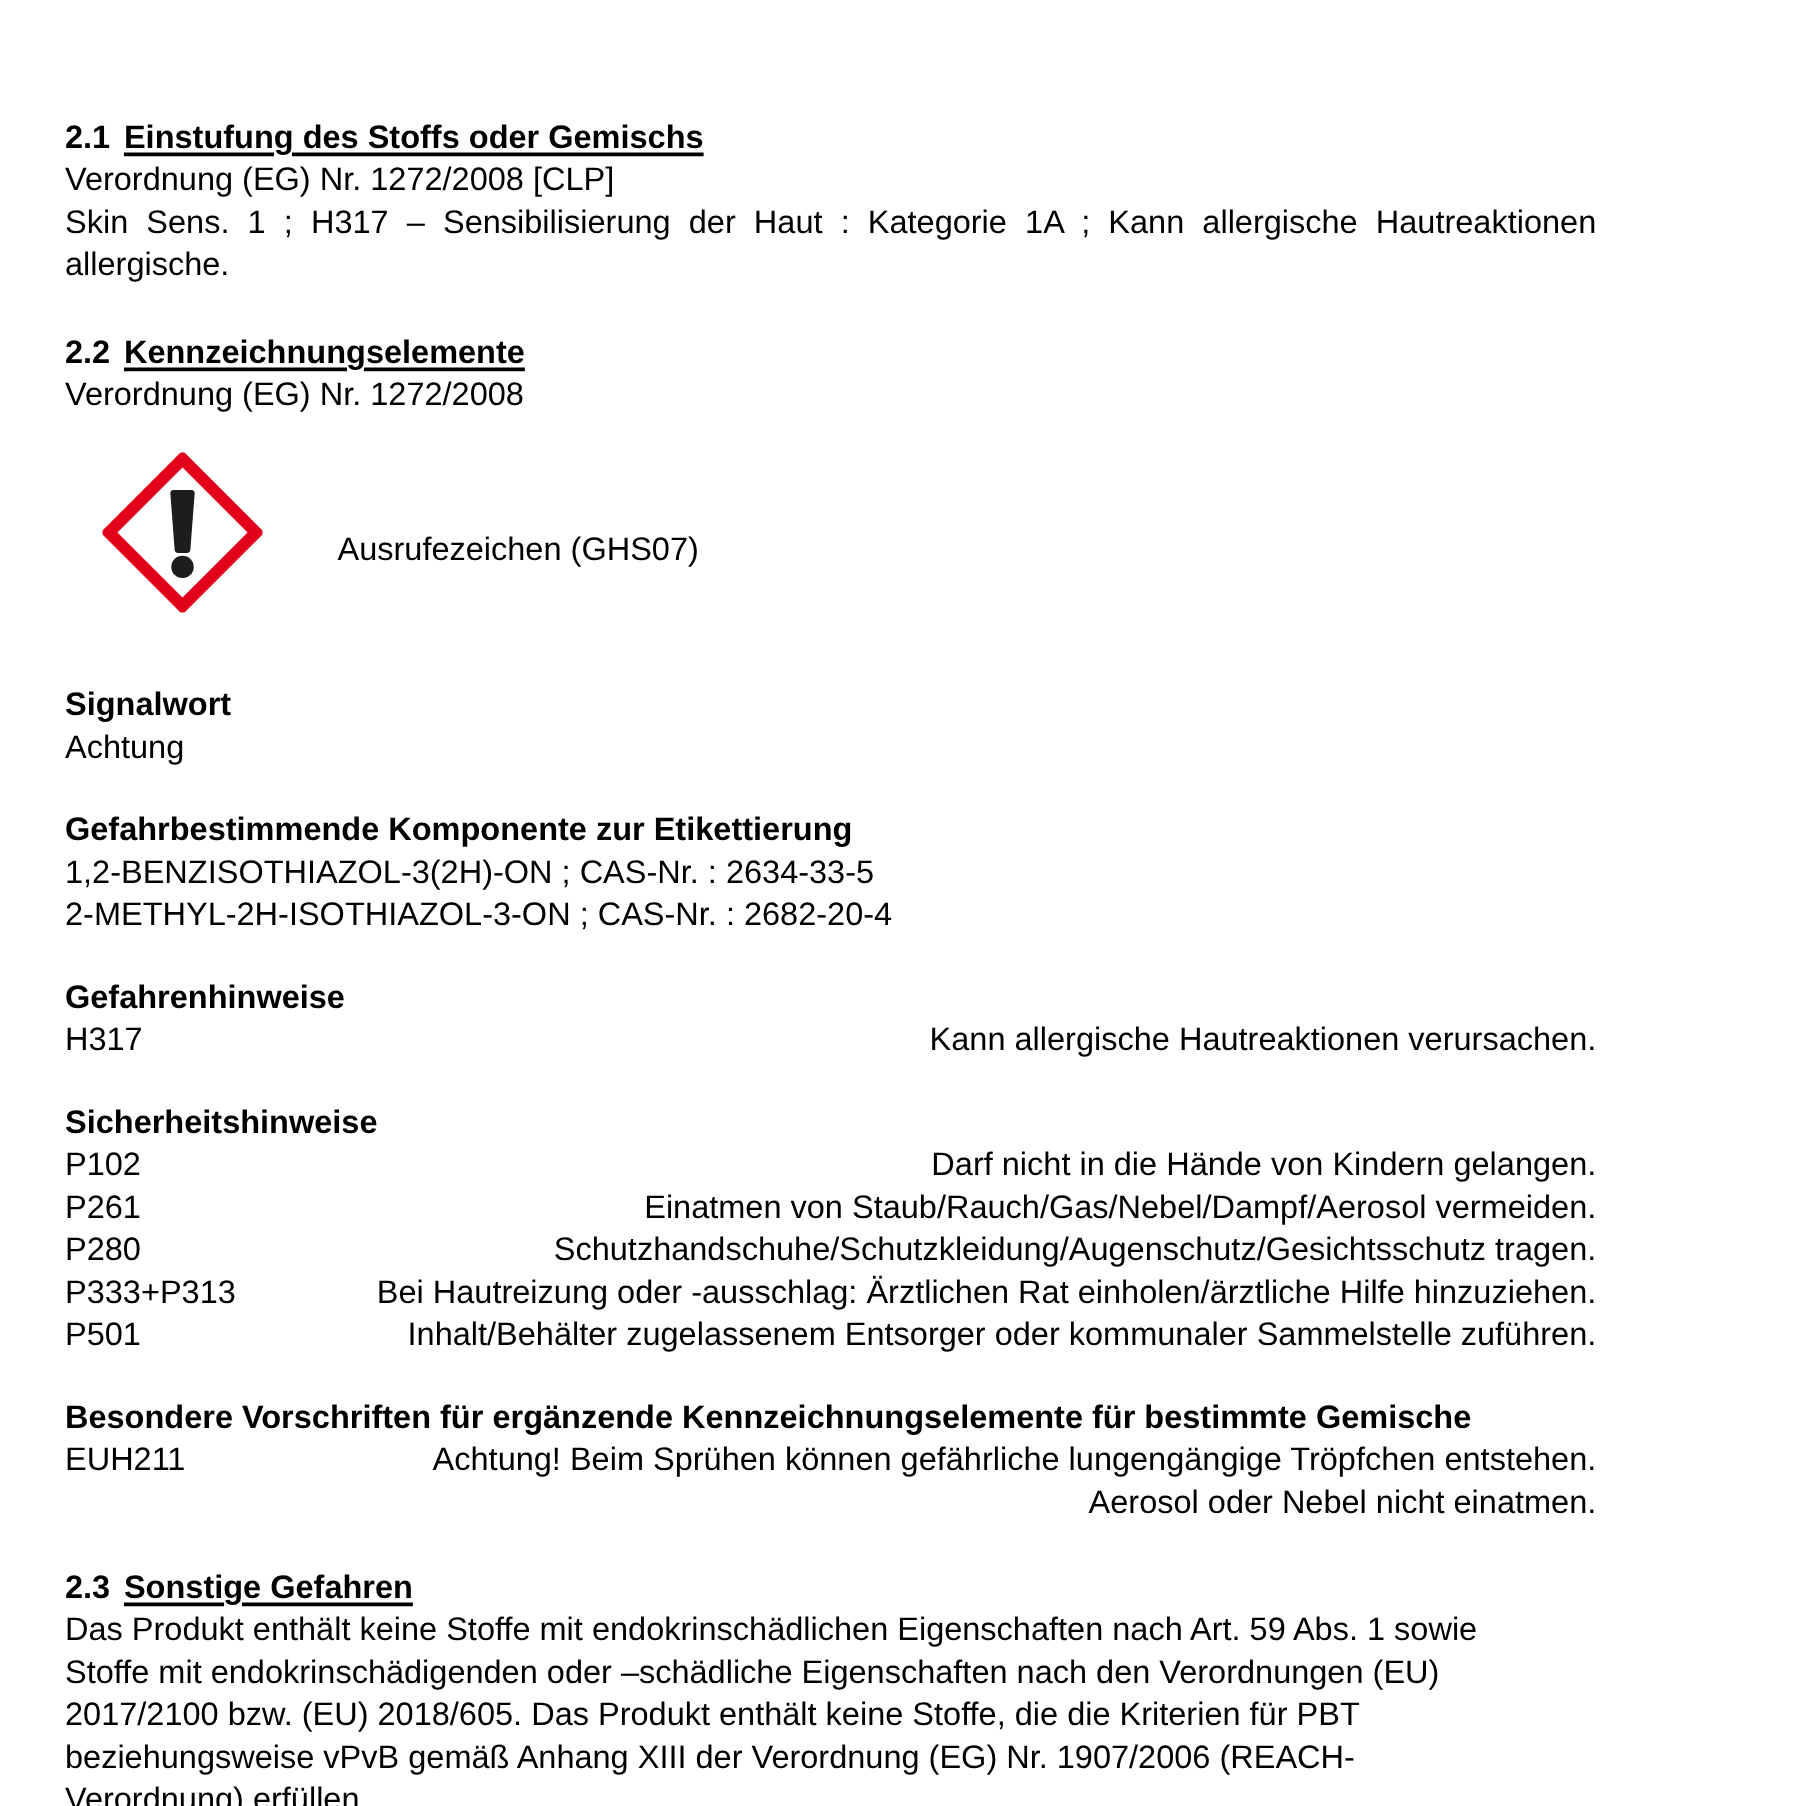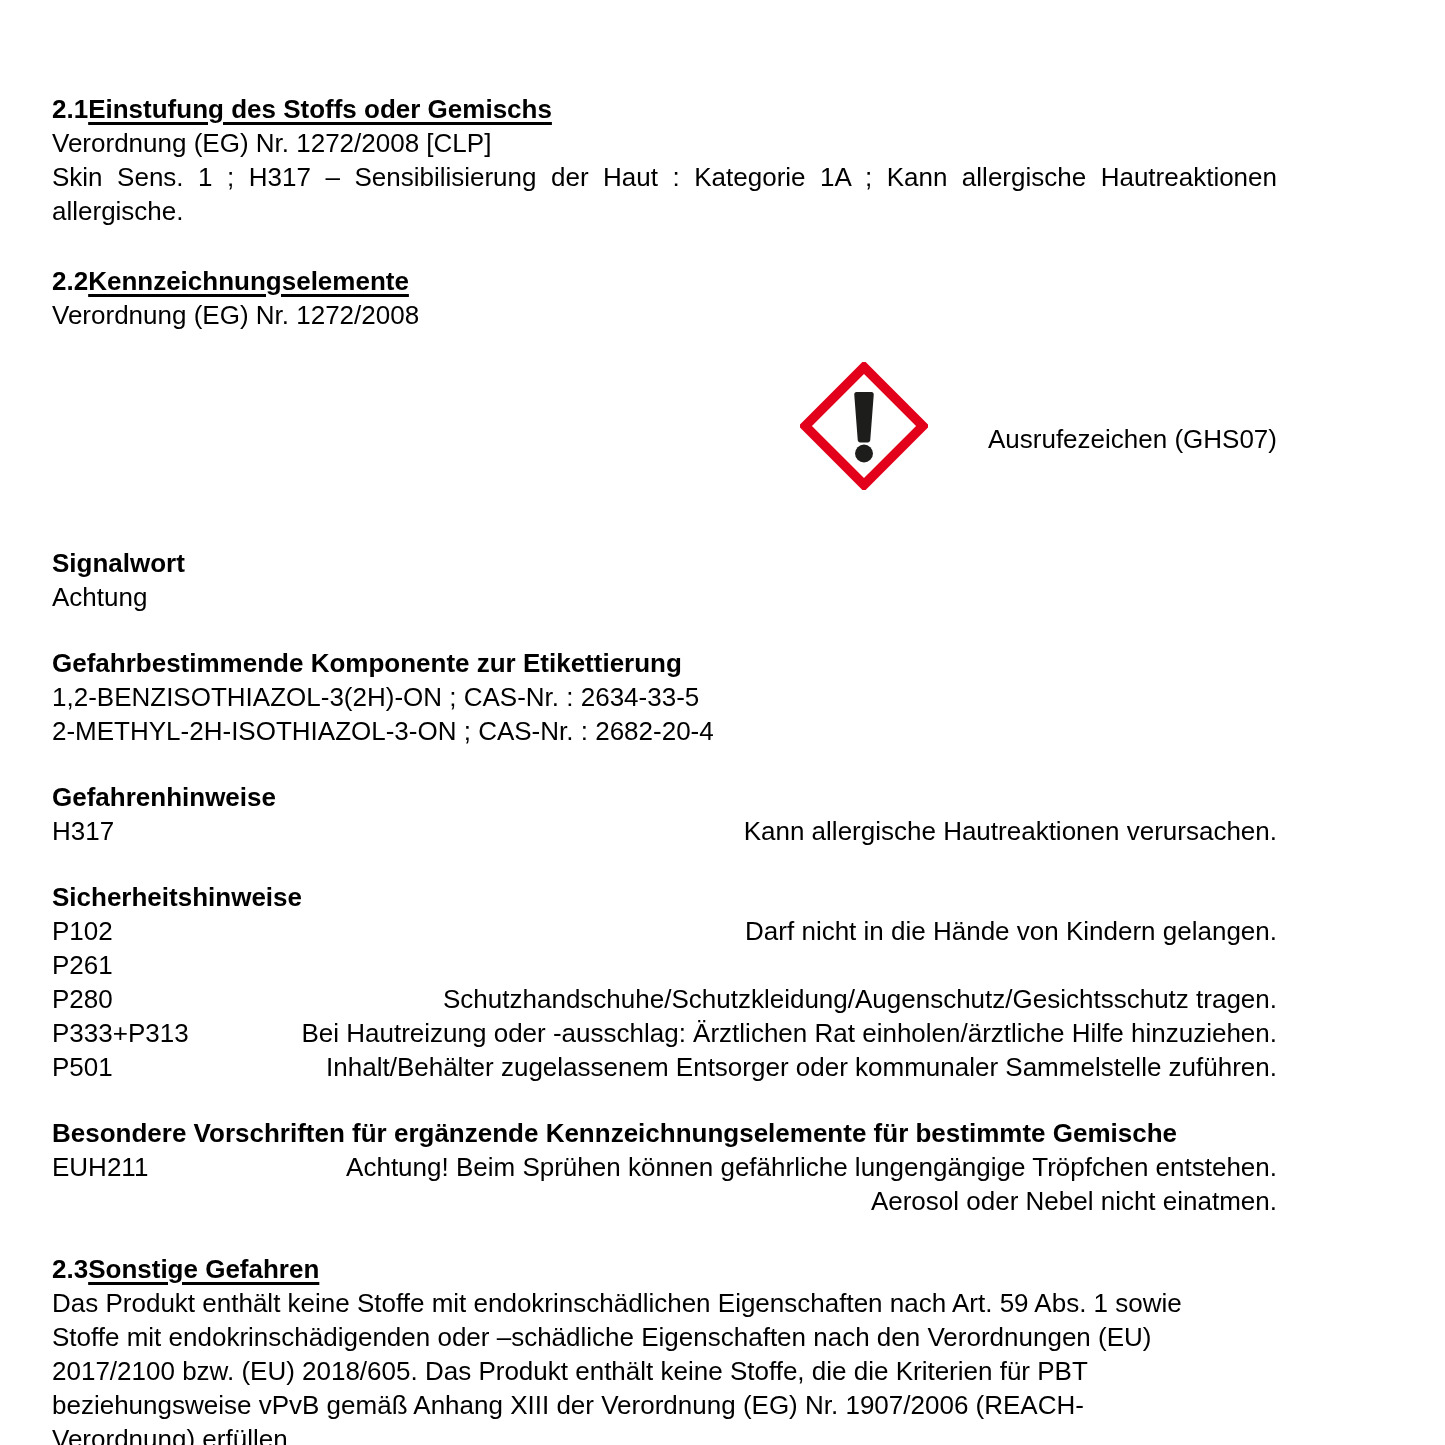--- a/index.html
+++ b/index.html
@@ -11,38 +11,37 @@
     font-family:"Liberation Sans","DejaVu Sans",sans-serif;
     color:#000;
   }
   .content{
     box-sizing:border-box;
     padding:92px 168px 0 52px;
     font-size:26px;
     line-height:34px;
   }
   .heading{font-weight:bold;}
-  .hnum{}
+  .hnum{margin-right:11px;}
   .htitle{
     text-decoration:underline;
     text-decoration-thickness:2.5px;
     text-underline-offset:4px;
   }
   .bold{font-weight:bold;margin-top:32px;}
   .just-line{
     text-align:justify;
     text-align-last:justify;
   }
   .sec22-head{margin-top:36px;}
   .pictogram-row{
     margin-top:30px;
     display:flex;
     align-items:center;
     height:128px;
-    justify-content:flex-end;
   }
   .diamond-wrap{
     width:128px;height:128px;
     margin-left:30px;
     flex:0 0 auto;
   }
   .pictogram-label{
     margin-left:60px;
     padding-top:26px;
   }
@@ -97,20 +96,21 @@
         <span class="stmt-text">Kann allergische Hautreaktionen verursachen.</span>
       </div>
 
       <div class="bold">Sicherheitshinweise</div>
       <div class="stmt-row">
         <span class="stmt-code">P102</span>
         <span class="stmt-text">Darf nicht in die Hände von Kindern gelangen.</span>
       </div>
       <div class="stmt-row">
         <span class="stmt-code">P261</span>
+        <span class="stmt-text">Einatmen von Staub/Rauch/Gas/Nebel/Dampf/Aerosol vermeiden.</span>
       </div>
       <div class="stmt-row">
         <span class="stmt-code">P280</span>
         <span class="stmt-text">Schutzhandschuhe/Schutzkleidung/Augenschutz/Gesichtsschutz tragen.</span>
       </div>
       <div class="stmt-row">
         <span class="stmt-code">P333+P313</span>
         <span class="stmt-text">Bei Hautreizung oder -ausschlag: Ärztlichen Rat einholen/ärztliche Hilfe hinzuziehen.</span>
       </div>
       <div class="stmt-row">

